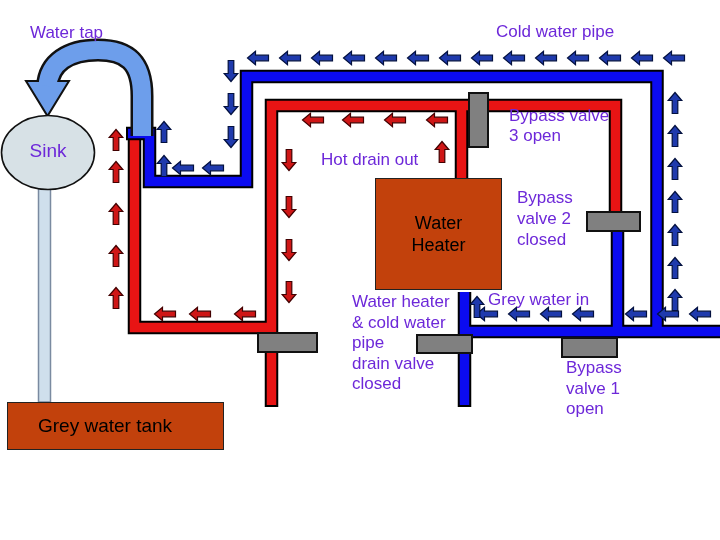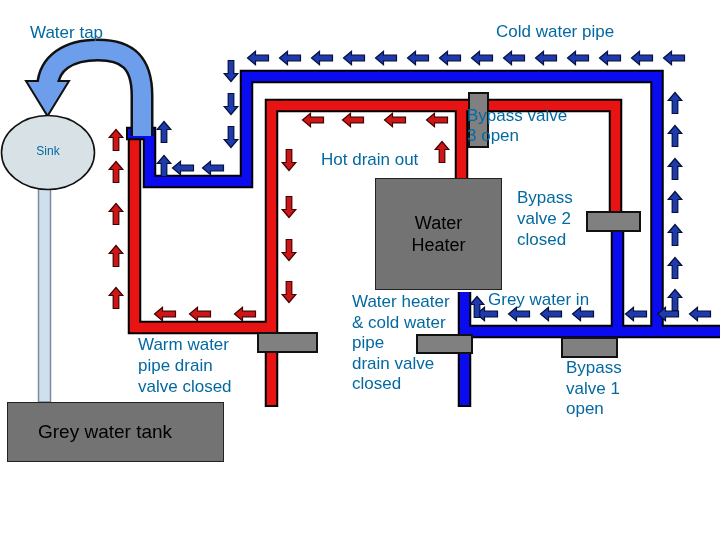--- a/index.html
+++ b/index.html
@@ -1,34 +1,34 @@
 <!DOCTYPE html>
 <html><head>
 <meta charset="utf-8">
 <style>
   html,body{margin:0;padding:0;background:#fff;}
   .stage{position:relative;width:720px;height:540px;background:#ffffff;overflow:hidden;
          font-family:"Liberation Sans",sans-serif;}
   svg.layer{position:absolute;left:0;top:0;width:720px;height:540px;}
-  .box{position:absolute;background:#737373;border:1.5px solid #222;box-sizing:border-box;
+  .box{position:absolute;background:#c2410c;border:1.5px solid #222;box-sizing:border-box;
        display:flex;align-items:center;color:#000;}
   #heater-box{left:375px;top:178px;width:127px;height:112px;justify-content:center;
               text-align:center;font-size:18px;line-height:22px;}
-  #tank-box{left:7px;top:402px;width:217px;height:60px;padding-left:30px;font-size:19px;}
-  .lbl{position:absolute;color:#0369a1;font-size:17px;line-height:20px;white-space:pre-line;}
+  #tank-box{left:7px;top:402px;width:217px;height:48px;padding-left:30px;font-size:19px;}
+  .lbl{position:absolute;color:#6d28d9;font-size:17px;line-height:20px;white-space:pre-line;}
   #lbl-water-tap{left:30px;top:23px;}
   #lbl-cold-water-pipe{left:496px;top:22px;}
   #lbl-hot-water-out{left:321px;top:150px;}
-  #lbl-bypass3{left:467px;top:106px;}
+  #lbl-bypass3{left:509px;top:106px;}
   #lbl-bypass2{left:517px;top:187px;line-height:21px;}
   #lbl-cold-water-in{left:488px;top:290px;}
   #lbl-wh-drain{left:352px;top:292px;line-height:20.5px;}
   #lbl-warm-drain{left:138px;top:334px;line-height:21px;}
   #lbl-bypass1{left:566px;top:358px;line-height:20.5px;}
-  #lbl-sink{left:2px;top:141px;width:92px;text-align:center;font-size:12px;}
+  #lbl-sink{left:2px;top:141px;width:92px;text-align:center;font-size:19px;}
 </style>
 </head>
 <body>
 
 <div class="stage">
 
   <svg class="layer" viewBox="0 0 720 540">
     <defs>
       <path id="arw" d="M -10.5 0 L -2.5 -6.8 L -2.5 -2.8 L 10.5 -2.8 L 10.5 2.8 L -2.5 2.8 L -2.5 6.8 Z"></path>
     </defs>
@@ -133,19 +133,16 @@
 3 open</div>
   <div class="lbl" id="lbl-bypass2">Bypass
 valve 2
 closed</div>
   <div class="lbl" id="lbl-cold-water-in">Grey water in</div>
   <div class="lbl" id="lbl-wh-drain">Water heater
 &amp; cold water
 pipe
 drain valve
 closed</div>
-  <div class="lbl" id="lbl-warm-drain">Warm water
-pipe drain
-valve closed</div>
   <div class="lbl" id="lbl-bypass1">Bypass
 valve 1
 open</div>
 </div>
 
 </body></html>

